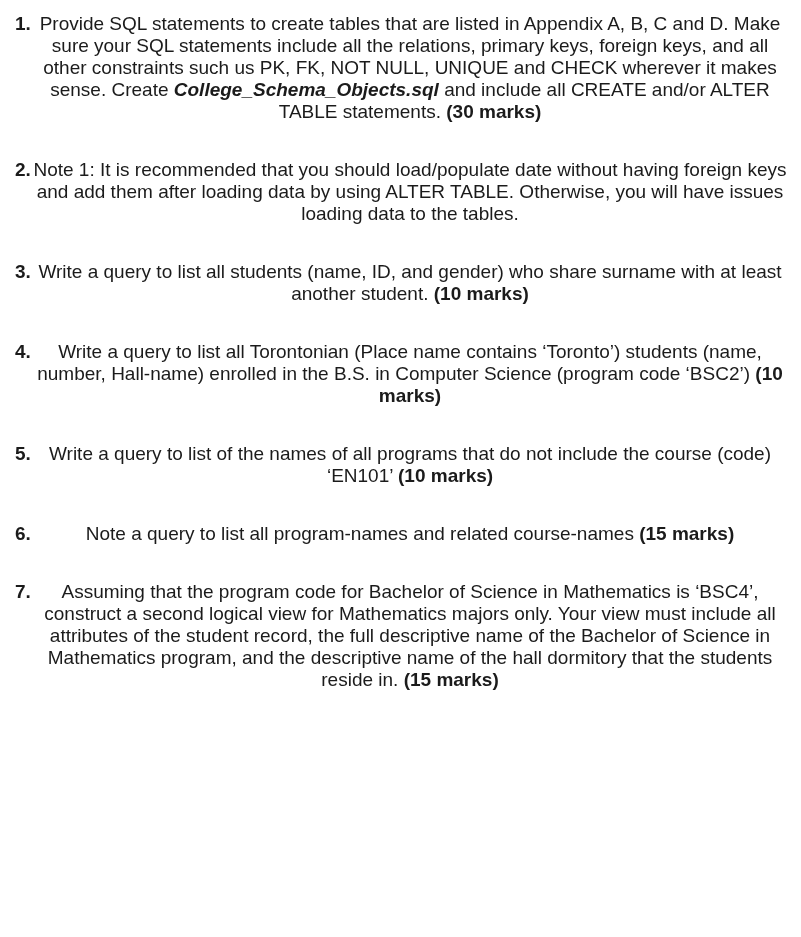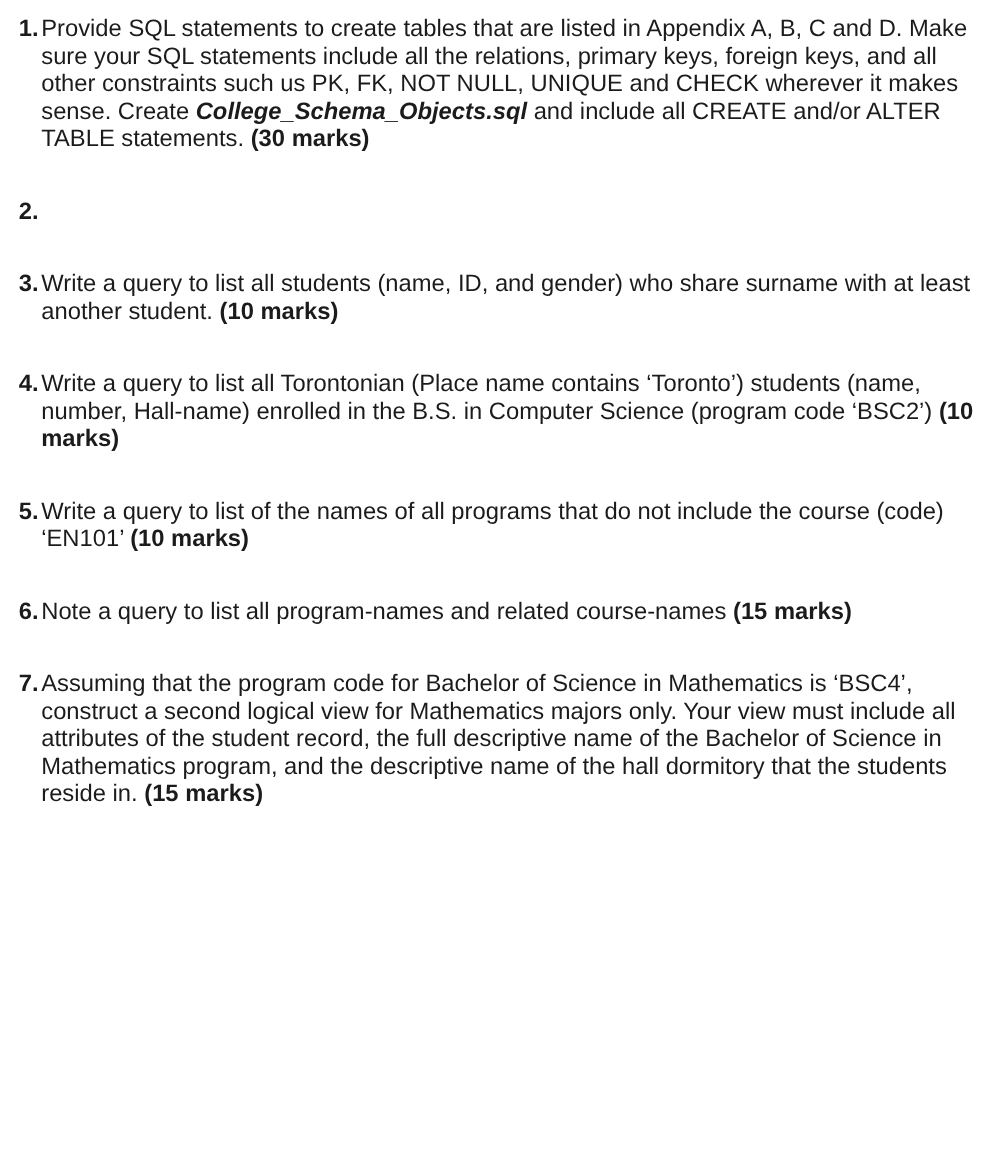--- a/index.html
+++ b/index.html
@@ -35,20 +35,21 @@
     font-weight: bold;
     white-space: nowrap;
   }
   .body {
     flex: 1 1 auto;
     min-width: 0;
     padding-right: 2px;
   }
   .para {
     margin: 0;
+    text-align: center;
   }
   .para + .para {
     margin-top: 24px;
   }
   .seg-normal { font-weight: normal; font-style: normal; }
   .seg-bold { font-weight: bold; font-style: normal; }
   .seg-bolditalic { font-weight: bold; font-style: italic; }
 </style>
 </head>
 <body>
@@ -56,20 +57,21 @@
 <div class="doc" id="doc-root">
     <div class="item">
       <span class="num">1.</span>
       <div class="body">
         <p class="para"><span class="seg-normal">Provide SQL statements to create tables that are listed in Appendix A, B, C and D. Make sure your SQL statements include all the relations, primary keys, foreign keys, and all other constraints such us PK, FK, NOT NULL, UNIQUE and CHECK wherever it makes sense. Create </span><span class="seg-bolditalic">College_Schema_Objects.sql</span><span class="seg-normal"> and include all CREATE and/or ALTER TABLE statements. </span><span class="seg-bold">(30 marks)</span></p>
       </div>
     </div>
     <div class="item">
       <span class="num">2.</span>
       <div class="body">
+        <p class="para"><span class="seg-normal">Note 1: It is recommended that you should load/populate date without having foreign keys and add them after loading data by using ALTER TABLE. Otherwise, you will have issues loading data to the tables.</span></p>
       </div>
     </div>
     <div class="item">
       <span class="num">3.</span>
       <div class="body">
         <p class="para"><span class="seg-normal">Write a query to list all students (name, ID, and gender) who share surname with at least another student. </span><span class="seg-bold">(10 marks)</span></p>
       </div>
     </div>
     <div class="item">
       <span class="num">4.</span>

